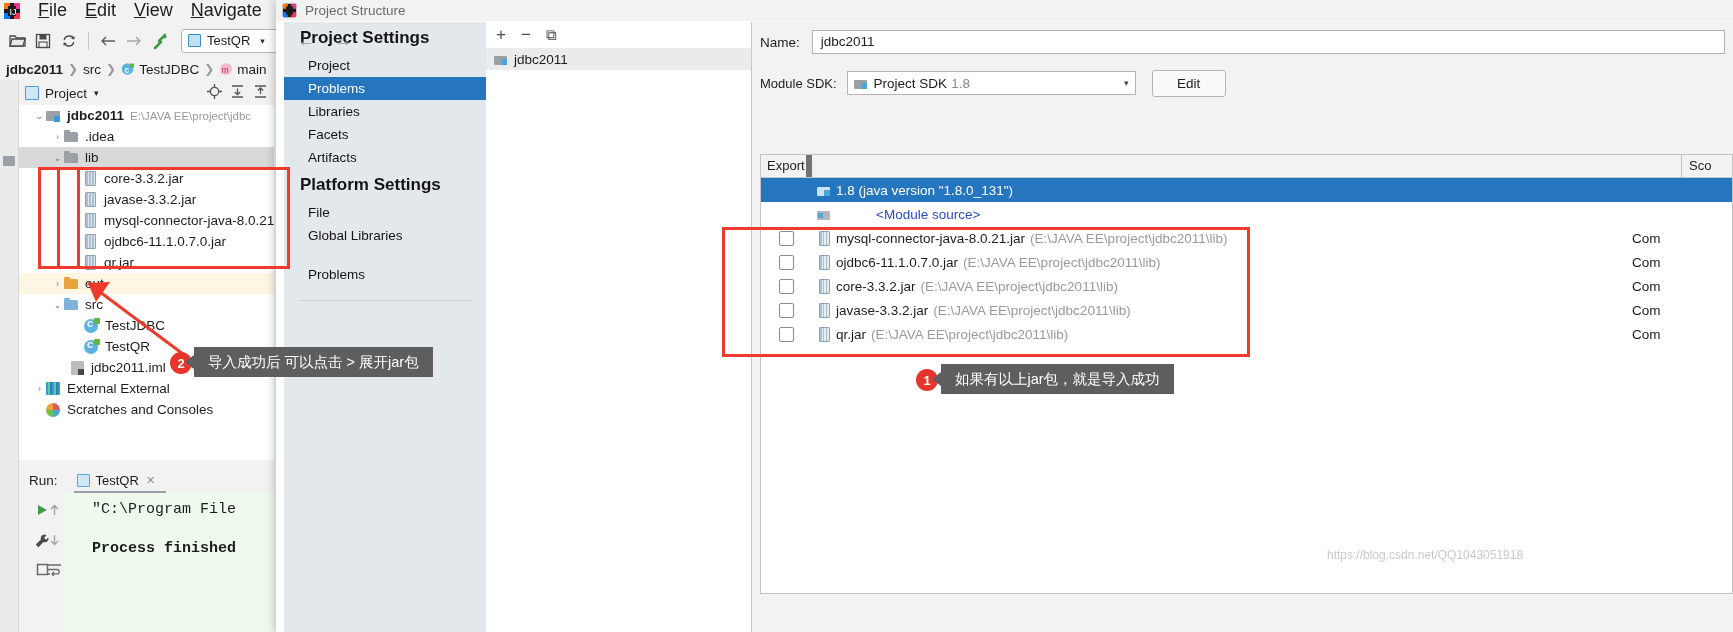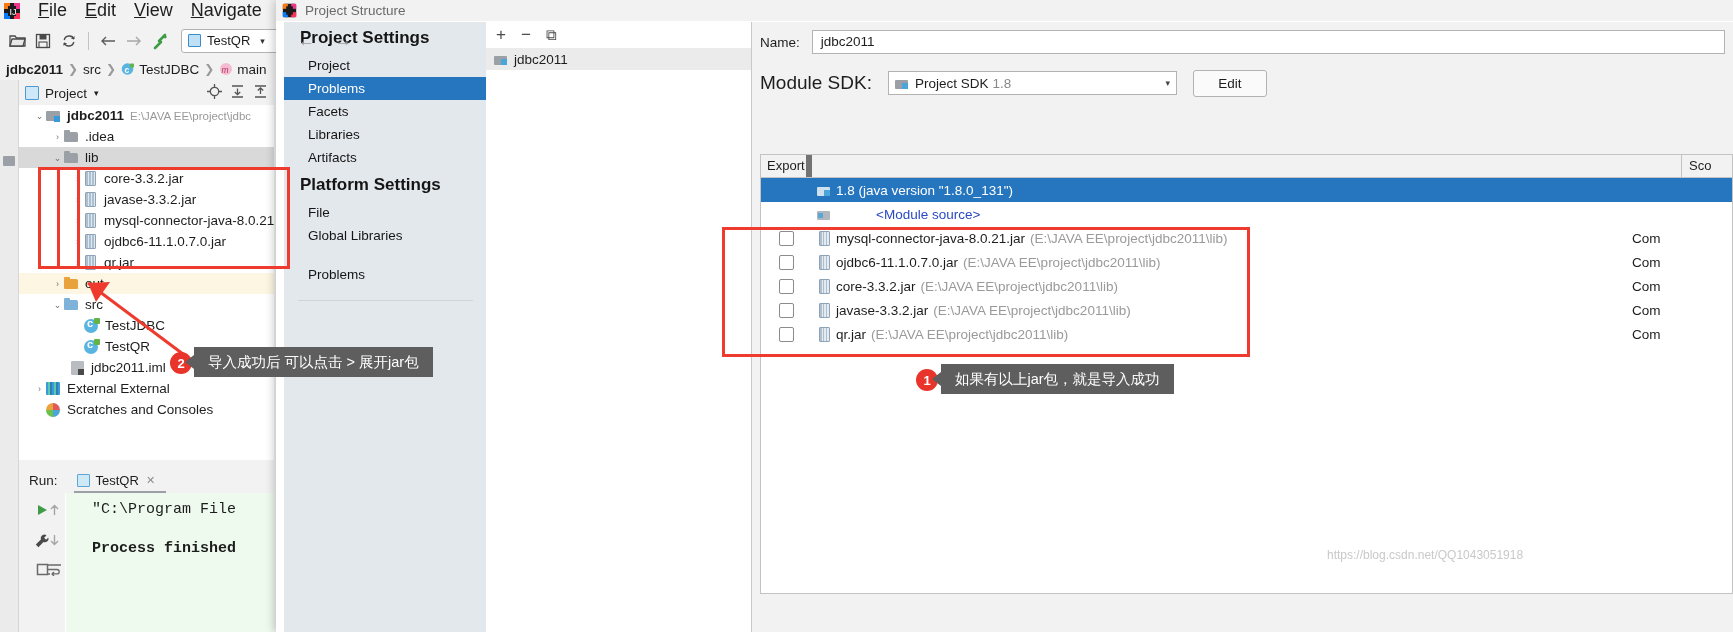--- a/index.html
+++ b/index.html
@@ -128,21 +128,21 @@
   
   #dright{position:absolute;left:476px;top:22px;width:981px;height:610px;background:#f2f2f2;}
   #namerow{display:flex;align-items:center;height:40px;padding-left:8px;}
   #namerow .lbl{font-size:13.5px;margin-right:12px;}
   #nameinput{flex:1;height:24px;border:1px solid #b3b3b3;background:#fff;font-size:13.5px;
              padding:0 8px;box-sizing:border-box;line-height:22px;margin-right:8px;}
   #tabs{display:flex;align-items:flex-end;height:30px;padding-left:22px;border-bottom:1px solid #cfcfcf;}
   .dtab{padding:4px 12px 7px;font-size:13.5px;color:#1d1d1d;position:relative;}
   .dtab.act::after{content:"";position:absolute;left:2px;right:2px;bottom:0;height:2px;background:#7d8b99;}
   #sdkrow{display:flex;align-items:center;height:42px;padding-left:8px;}
-  #sdkrow .lbl{font-size:19px;margin-right:16px;}
+  #sdkrow .lbl{font-size:13px;margin-right:10px;}
   #sdksel{width:289px;height:24px;border:1px solid #b3b3b3;background:#fff;display:flex;align-items:center;
           padding:0 6px;box-sizing:border-box;font-size:13.5px;}
   #sdksel .gray{color:#888;margin-left:4px;}
   #sdksel .caret{margin-left:auto;font-size:9px;color:#444;}
   #editbtn{margin-left:16px;width:72px;height:25px;border:1px solid #b3b3b3;background:#fafafa;
            border-radius:3px;font-size:13.5px;display:flex;align-items:center;justify-content:center;}
 
   
   #deptable{position:absolute;left:8px;top:132px;width:973px;height:440px;background:#fff;border:1px solid #c3c3c3;box-sizing:border-box;}
   #dephdr{height:22px;background:#f2f2f2;border-bottom:1px solid #c3c3c3;display:flex;font-size:13px;}
@@ -452,22 +452,22 @@
   </div>
 
   <div id="dnav">
     <div id="dnavback">
       <span>←</span>
       <span>→</span>
     </div>
     <div class="dsec">Project Settings</div>
     <div class="ditem">Project</div>
     <div class="ditem sel">Problems</div>
+    <div class="ditem">Libraries</div>
     <div class="ditem">Facets</div>
-    <div class="ditem">Libraries</div>
     <div class="ditem">Artifacts</div>
     <div class="dsec">Platform Settings</div>
     <div class="ditem">File</div>
     <div class="ditem">Global Libraries</div>
     <div id="dnavdiv"></div>
     <div class="ditem" style="margin-top:16px">Problems</div>
   </div>
 
   <div id="mcol">
     <div id="mtools">

